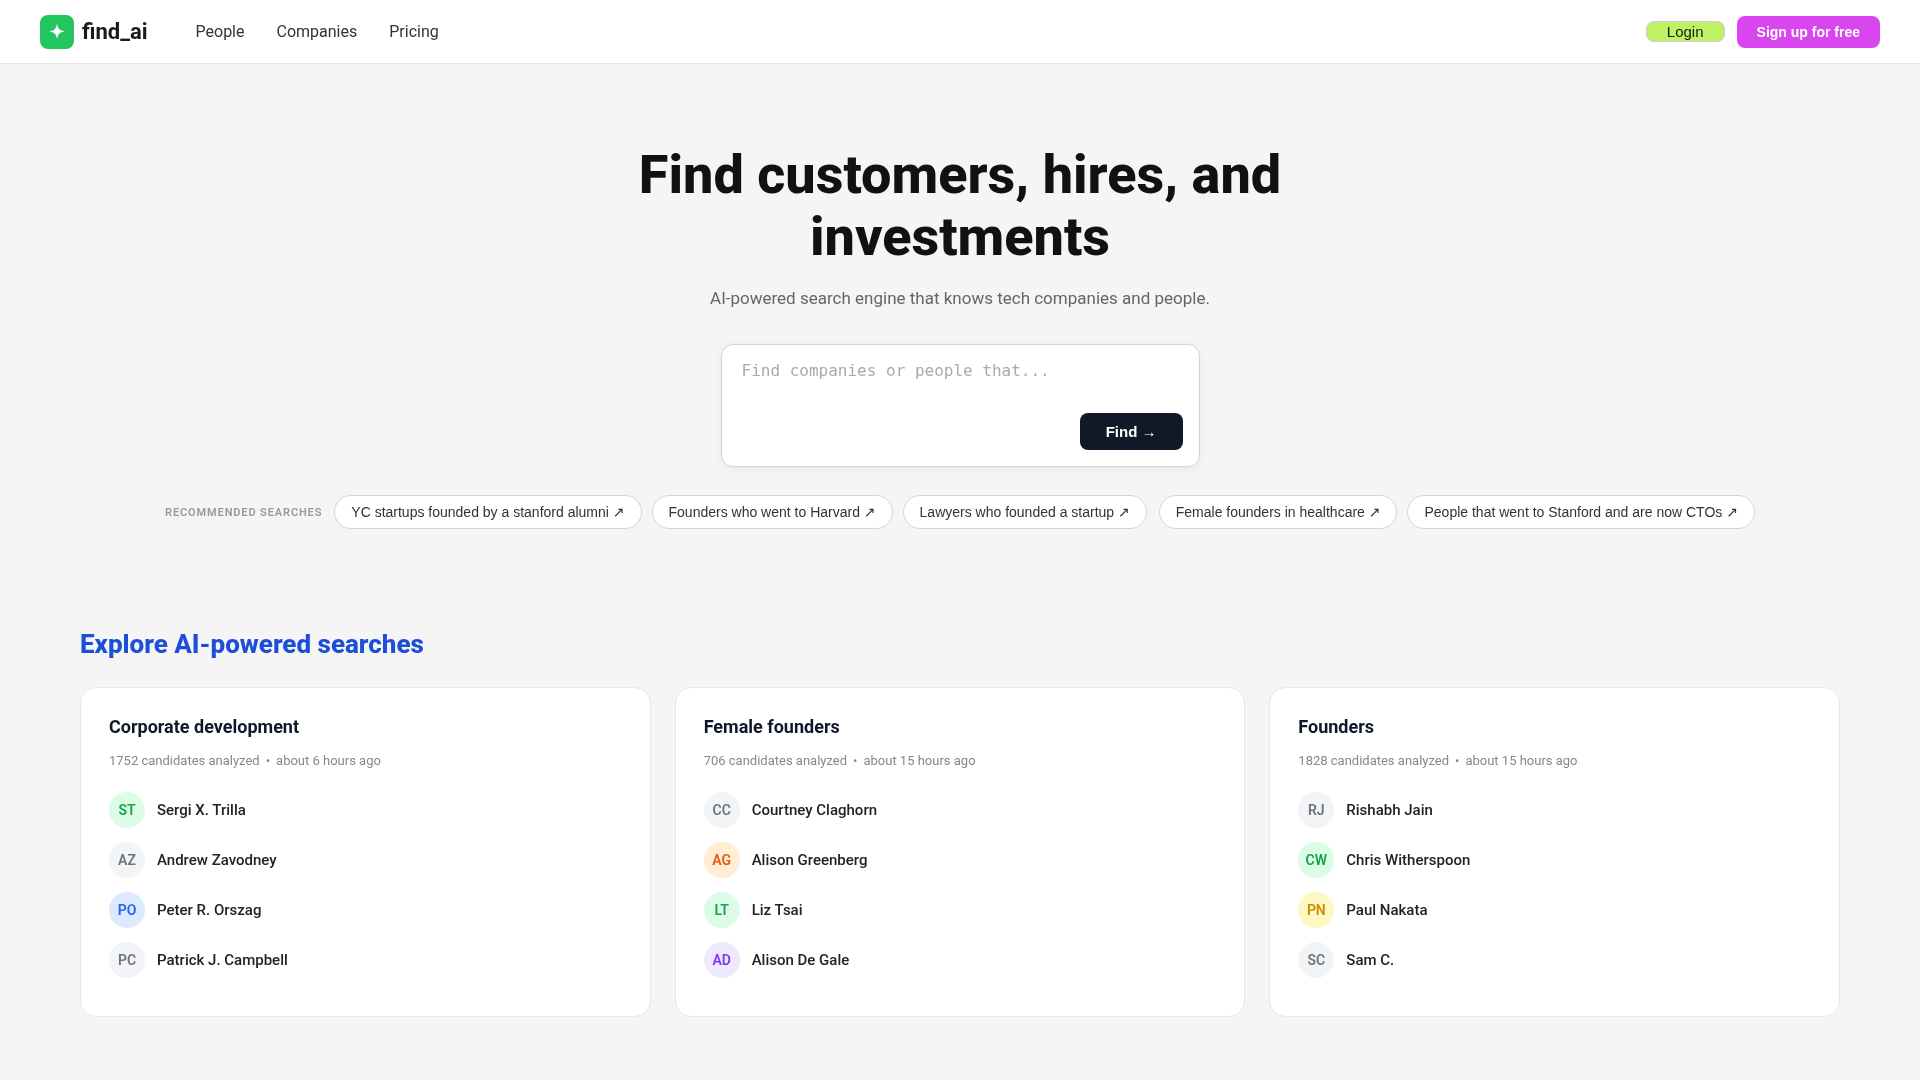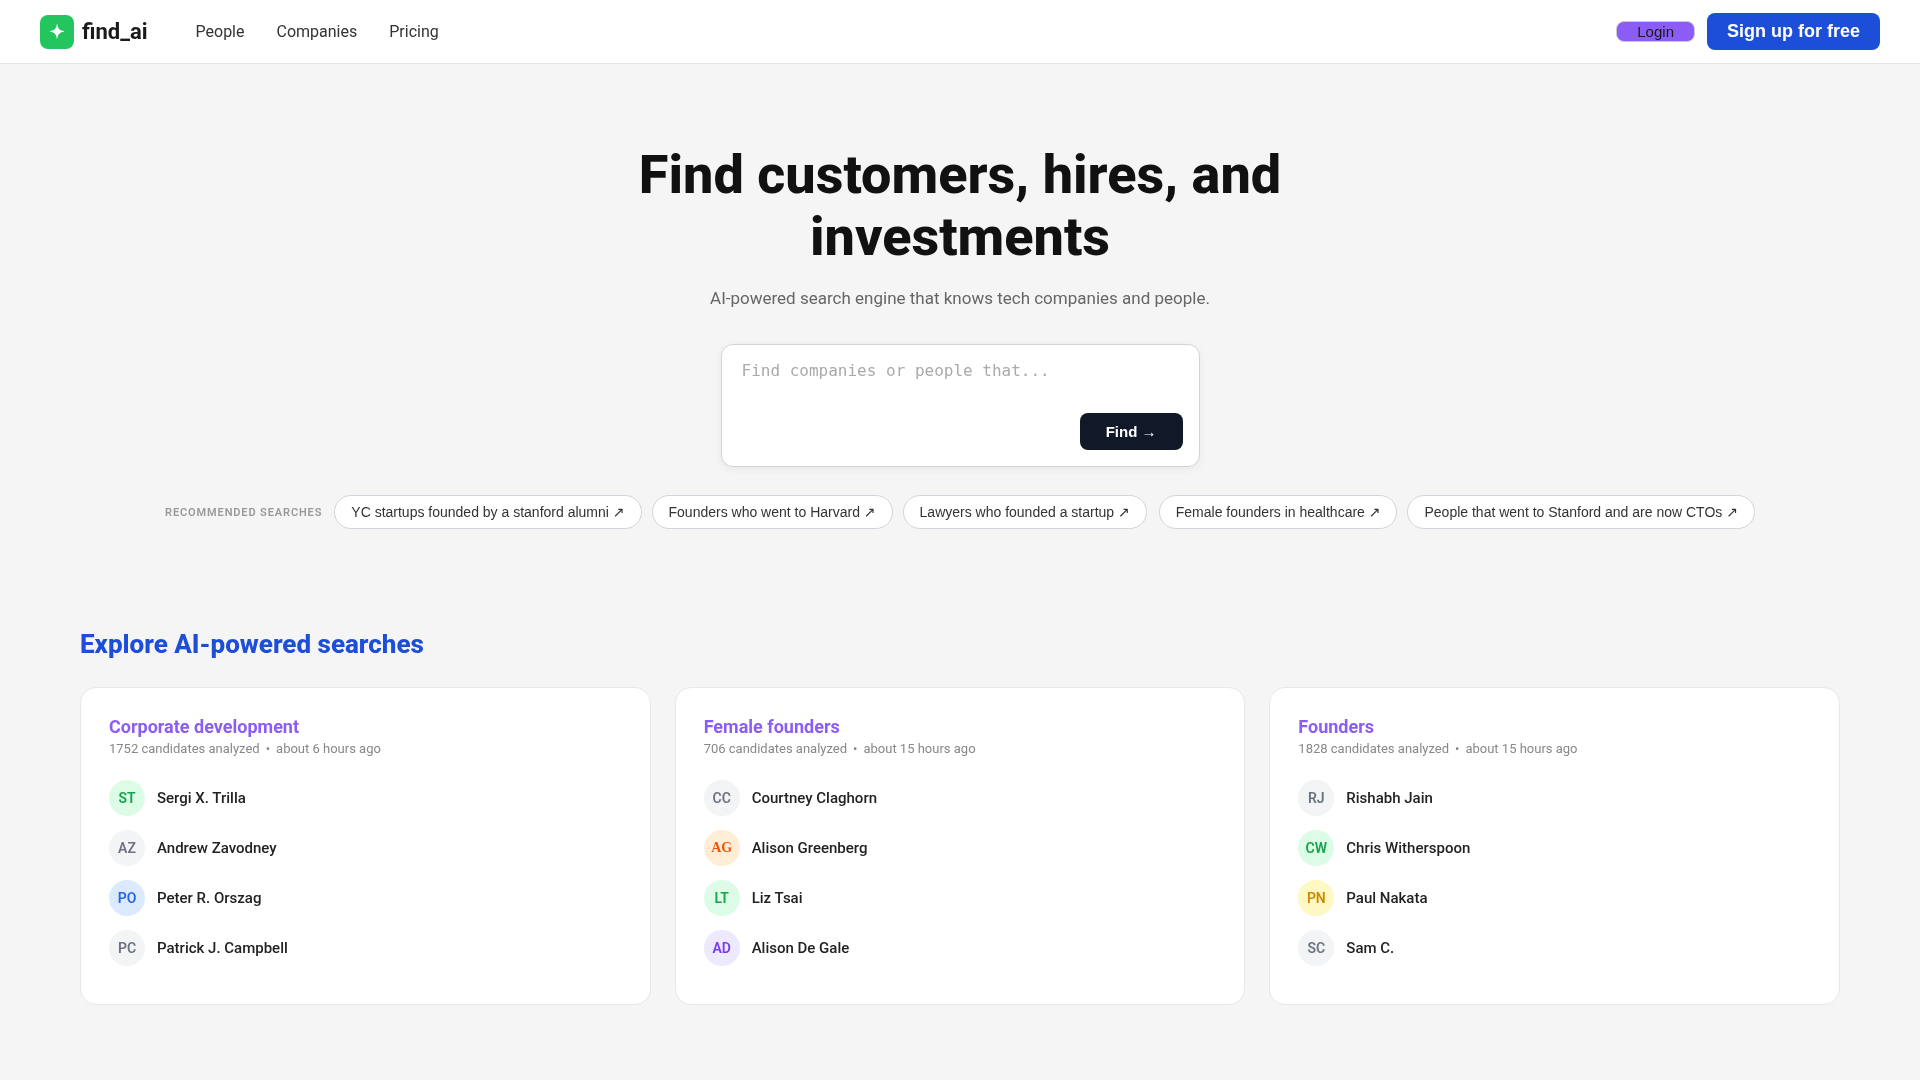--- a/index.html
+++ b/index.html
@@ -58,32 +58,32 @@
     }
     .nav-actions {
       display: flex;
       gap: 12px;
       align-items: center;
     }
     .btn-login {
       padding: 1px 20px;
       border: 1.5px solid #ccc;
       border-radius: 8px;
-      background: #8b5cf6;
+      background: #bef264;
       font-size: 15px;
       cursor: pointer;
       color: #1a1a1a;
       font-weight: 500;
     }
     .btn-signup {
       padding: 8px 20px;
       border: none;
       border-radius: 8px;
-      background: #1d4ed8;
-      font-size: 18px;
+      background: #d946ef;
+      font-size: 14px;
       cursor: pointer;
       color: #fff;
       font-weight: 600;
     }
 
     
     .hero {
       display: flex;
       flex-direction: column;
       align-items: center;
@@ -198,22 +198,22 @@
     }
     .card {
       background: #fff;
       border: 1.5px solid #e5e7eb;
       border-radius: 16px;
       padding: 28px 28px 24px;
     }
     .card-title {
       font-size: 18px;
       font-weight: 700;
-      color: #8b5cf6;
-      margin-bottom: 4px;
+      color: #0f172a;
+      margin-bottom: 16px;
     }
     .card-meta {
       font-size: 13px;
       color: #888;
       margin-bottom: 24px;
     }
     .card-meta .dot { margin: 0 6px; }
     .person-row {
       display: flex;
       align-items: center;
@@ -238,21 +238,21 @@
       font-size: 15px;
       color: #222;
       font-weight: 500;
     }
 
     
     .av-green { background: #dcfce7; color: #16a34a; }
     .av-gray { background: #f3f4f6; color: #6b7280; }
     .av-blue { background: #dbeafe; color: #2563eb; }
     .av-yellow { background: #fef9c3; color: #ca8a04; }
-    .av-orange { background: #ffedd5; color: #ea580c; font-family: Liberation Serif, serif; }
+    .av-orange { background: #ffedd5; color: #ea580c; }
     .av-purple { background: #ede9fe; color: #7c3aed; }
   </style>
 </head>
 <body>
 
 <nav>
   <a class="nav-logo" href="#">
     <div class="logo-icon">✦</div>
     <span>find_ai</span>
   </a>

